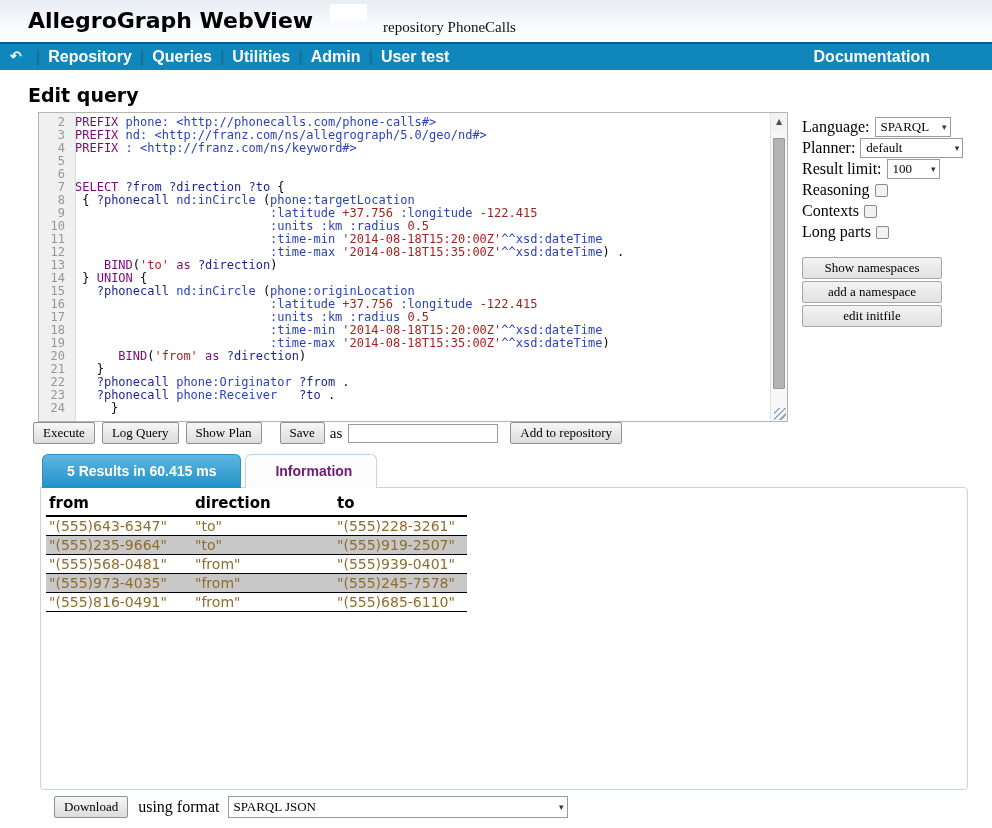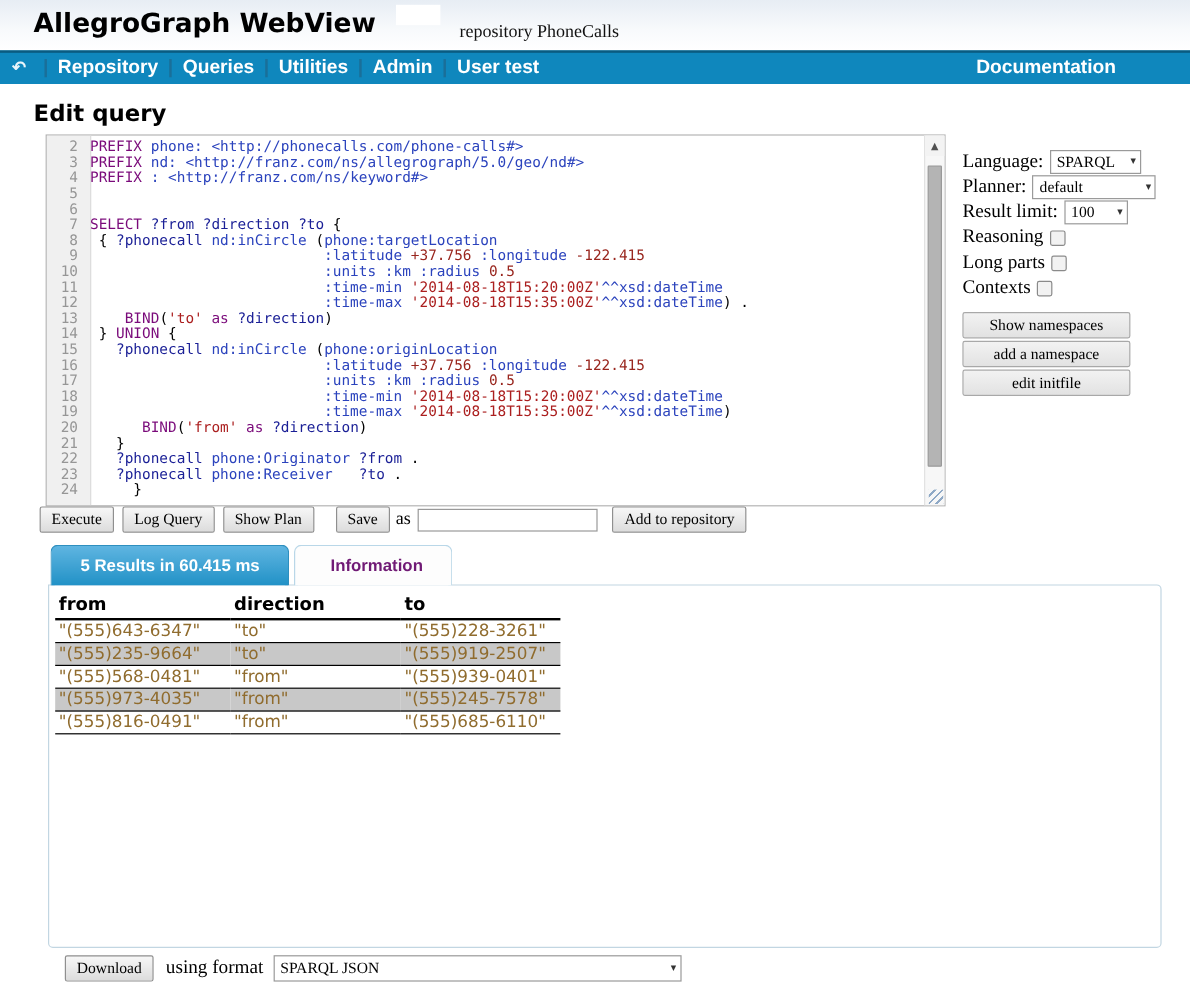--- a/index.html
+++ b/index.html
@@ -82,35 +82,35 @@
   .results-table td { font-size:14px; color:var(--result-text,#906c2e);
                       border-bottom:1px solid #000; padding:1px 8px 1px 3px; }
   .results-table tr.alt td { background:var(--row-alt,#c8c8c8); }
   .col-from { width:146px; } .col-dir { width:142px; } .col-to { width:133px; }
 
   
   .download-row { position:absolute; left:54px; top:796px; display:flex; align-items:center; }
   .using-format { font-size:16px; padding:0 8px 0 10px; }
 
   
-  .sidebar { position:absolute; left:802px; top:125px; width:188px; font-size:16px; color:#000; }
+  .sidebar { position:absolute; left:802px; top:117px; width:188px; font-size:16px; color:#000; }
   .opt-row { display:flex; align-items:center; margin-bottom:1px; min-height:20px; }
   .opt-label { padding-right:5px; }
   .select { display:inline-flex; align-items:center; justify-content:space-between;
             border:1px solid #9a9a9a; background:#fff; height:20px; padding:0 3px 0 5px;
             font-family:"Liberation Serif", serif; font-size:13px; cursor:pointer; }
   .sel-arrow { font-size:9px; color:#333; padding-left:6px; font-family:"DejaVu Sans",sans-serif; }
   .w-lang { width:76px; } .w-plan { width:103px; } .w-limit { width:53px; } .w-format { width:340px; height:22px; }
   .checkbox { display:inline-block; width:13px; height:13px; border:1px solid #8a8a8a;
               background:#f2f2f2; border-radius:2px; cursor:pointer; }
   .side-btn { display:block; width:140px; height:22px; margin-bottom:2px; text-align:center;
               font-family:"Liberation Serif", serif; font-size:13px;
               background:linear-gradient(#f2f2f2,#e2e2e2); border:1px solid #a8a8a8;
               border-radius:2px; cursor:pointer; }
-  .btn-stack { margin-top:10px; }
+  .btn-stack { margin-top:15px; }
   .copy-link { margin-top:6px; font-size:16px; color:#3a3a52; cursor:pointer; }
 </style>
 </head>
 <body>
 
 <div class="header">
   <span class="app-title">AllegroGraph WebView</span>
   <span class="header-white-box"></span>
   <span class="repo-label">repository PhoneCalls</span>
 </div>
@@ -203,25 +203,25 @@
     <span class="select w-limit">
       <span>100</span>
       <span class="sel-arrow">▾</span>
     </span>
   </div>
   <div class="opt-row">
     <span class="opt-label">Reasoning</span>
     <span class="checkbox"></span>
   </div>
   <div class="opt-row">
+    <span class="opt-label">Contexts</span>
+    <span class="checkbox"></span>
+  </div>
+  <div class="opt-row">
     <span class="opt-label">Long parts</span>
-    <span class="checkbox"></span>
-  </div>
-  <div class="opt-row">
-    <span class="opt-label">Contexts</span>
     <span class="checkbox"></span>
   </div>
   <div class="btn-stack">
     <button class="side-btn">Show namespaces</button>
     <button class="side-btn">add a namespace</button>
     <button class="side-btn">edit initfile</button>
   </div>
 </div>
 
 <div class="tabs">

